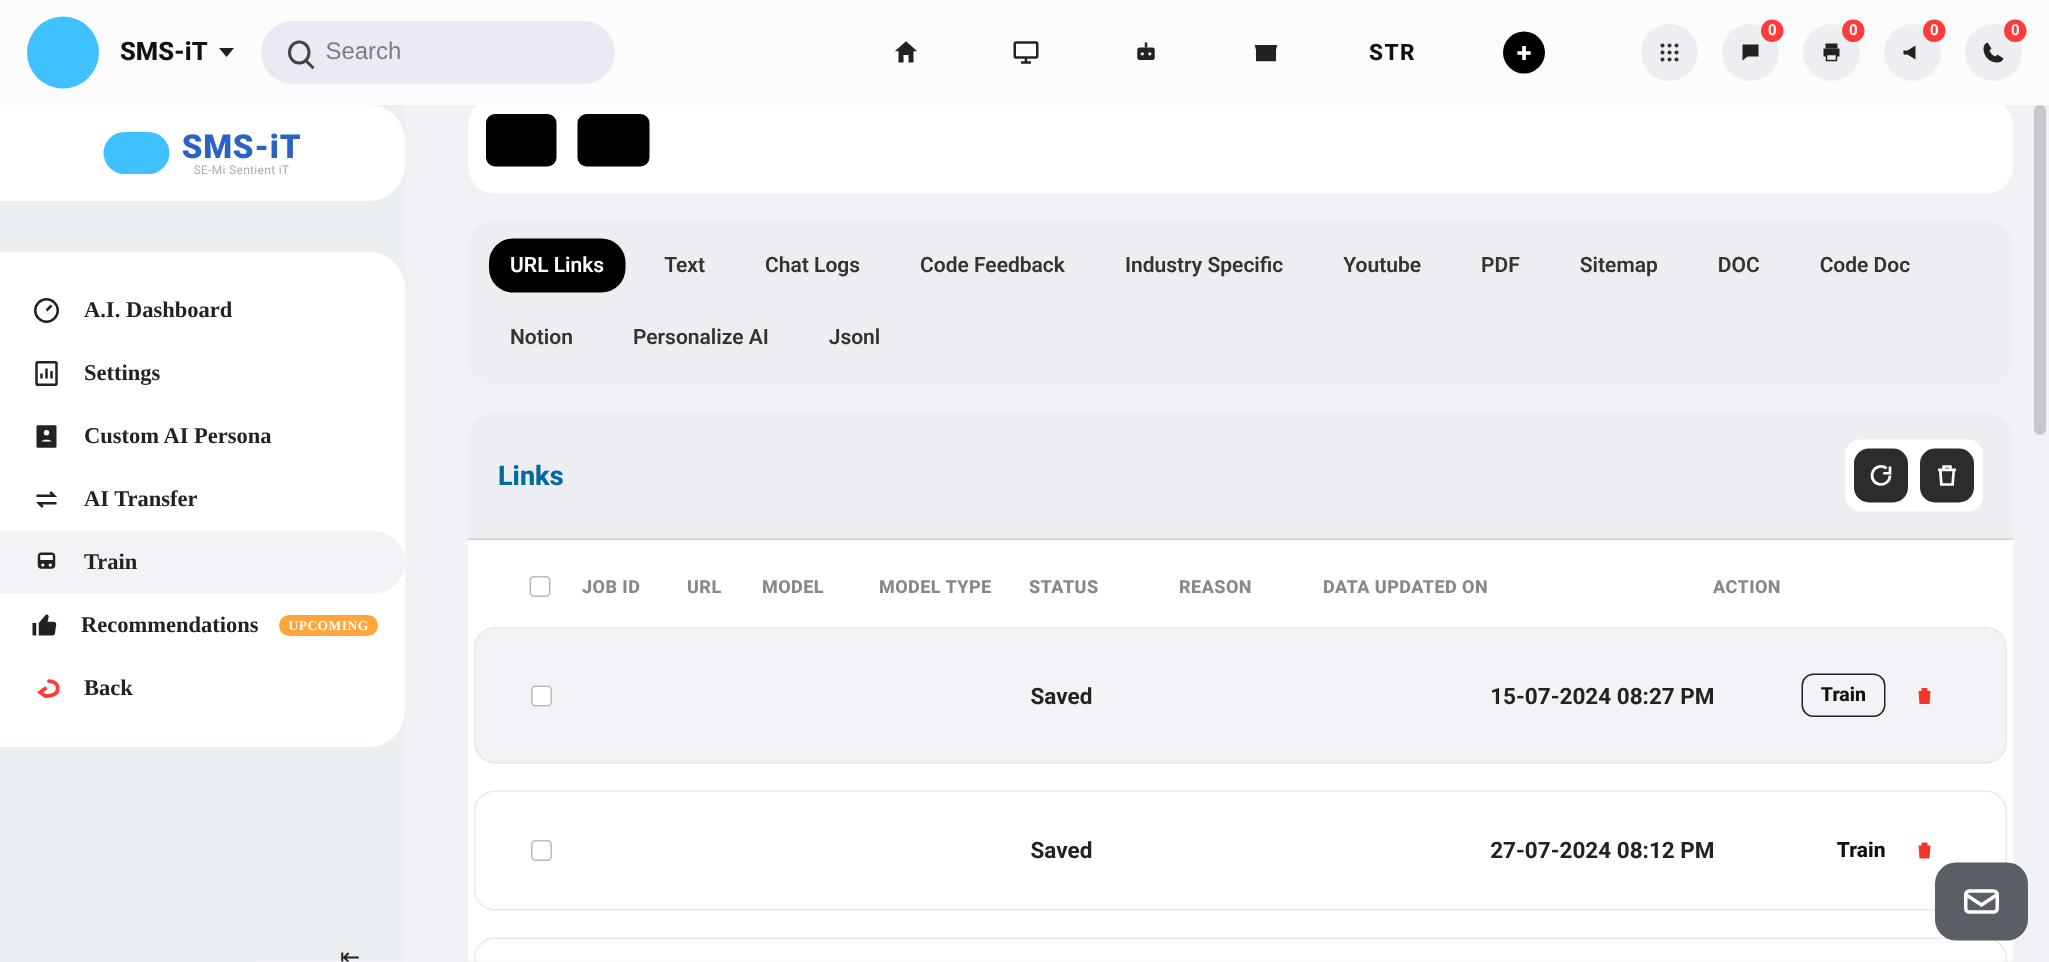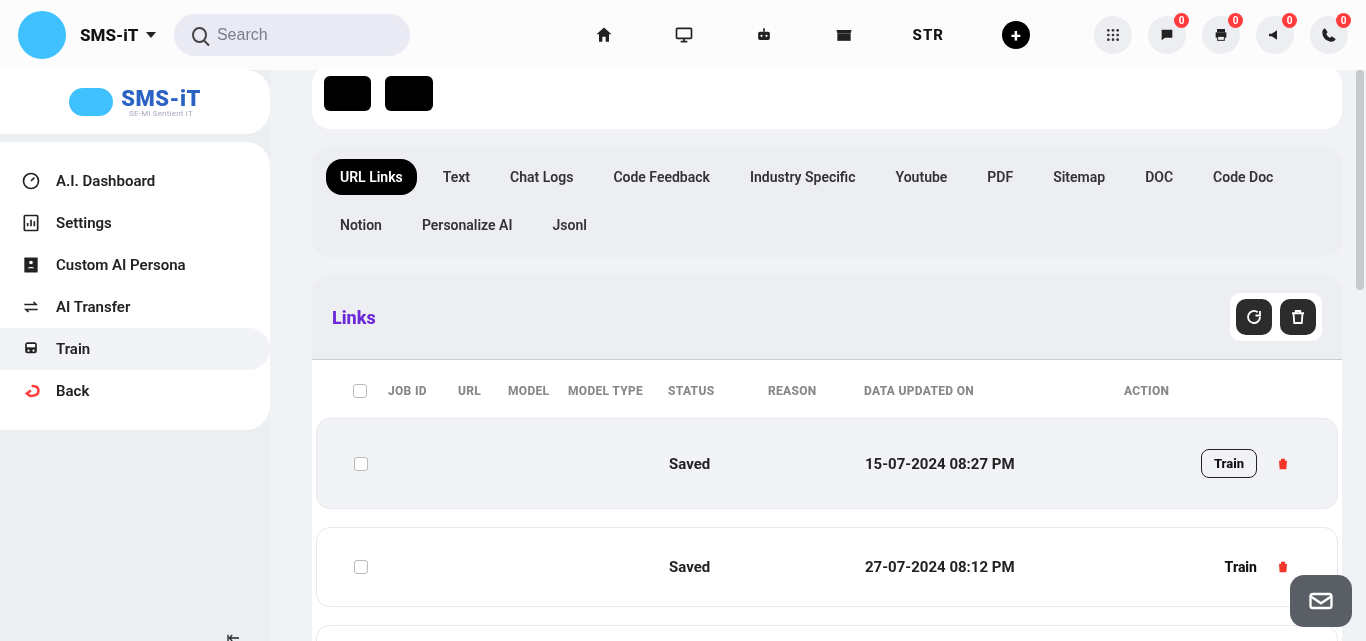--- a/index.html
+++ b/index.html
@@ -28,64 +28,64 @@
 
 
 .layout { display:flex; width:100%; height:calc(641px - 70px); }
 .sidebar-zone { width:270px; min-width:270px; padding:0; background:#eceff2; display:flex; flex-direction:column; position:relative; }
 .sidebar-card1 { background:#fff; border-radius:0 24px 24px 0; margin:0; padding:16px 18px; display:flex; justify-content:center; }
 .logo { display:flex; align-items:center; gap:8px; }
 .logo-cloud { width:44px; height:28px; background:#3fc1ff; border-radius:14px 14px 14px 14px; position:relative; }
 .logo-txt { font-weight:900; font-size:22px; color:#2a63c3; letter-spacing:.5px; }
 .logo-sub { font-size:8px; color:#aab; letter-spacing:.2px; margin-top:-2px; display:block; text-align:center; }
 
-.sidebar-card2 { background:#fff; border-radius:0 24px 24px 0; margin-top:8px; padding:18px 0 18px 0; }
+.sidebar-card2 { background:#fff; border-radius:0 24px 24px 0; margin-top:34px; padding:18px 0 18px 0;font-family:Liberation Serif, serif; }
 .side-item { display:flex; align-items:center; gap:14px; padding:10px 20px; font-size:15px; font-weight:600; color:#222; cursor:pointer; }
 .side-item.active { background:#f2f3f6; border-radius:0 24px 24px 0; }
 .side-ico { width:22px; height:22px; display:flex; align-items:center; justify-content:center; }
 .pill-badge { background:#ffa53c; color:#fff; font-size:9px; font-weight:800; padding:2px 6px; border-radius:10px; letter-spacing:.3px; }
 .sidebar-arrow { position:absolute; bottom:-6px; right:30px; font-size:16px; color:#222; }
 
 
 .main { flex:1; padding:0 24px 0 42px; overflow:hidden; position:relative; }
 
 .top-chip-row { margin-top:-4px; }
 .black-chip { display:inline-block; background:#000; color:#fff; border-radius:6px; padding:10px 14px; font-size:13px; font-weight:700; margin-right:10px; }
 .white-card { background:#fff; border-radius:18px; padding:10px 12px 18px; margin-bottom:18px; }
 
 .tabs-card { background:#eceef2; border-radius:18px; padding:12px 14px 14px; margin-top:18px; }
 .tabs-row { display:flex; flex-wrap:wrap; gap:12px; align-items:center; }
 .tab { padding:10px 14px; font-size:14px; color:#333; font-weight:600; cursor:pointer; border-radius:16px; }
 .tab.active { background:#000; color:#fff; }
 
 .links-card { background:#eceef2; border-radius:18px 18px 0 0; margin-top:18px; display:flex; flex-direction:column; }
 .links-head { display:flex; align-items:center; padding:18px 20px; border-bottom:1px solid #c9ccd3; }
-.links-title { font-weight:800; font-size:18px; color:#6d28d9; }
+.links-title { font-weight:800; font-size:18px; color:#0369a1; }
 .head-spacer { flex:1; }
 .head-btns { background:#fff; border-radius:10px; padding:6px; display:flex; gap:8px; }
 .sq-btn { width:36px; height:36px; border-radius:10px; background:#2c2c2c; color:#fff; display:flex; align-items:center; justify-content:center; }
 
 .table { background:#fff; }
 .thead { display:flex; align-items:center; padding:24px 20px 20px 20px; font-size:12px; font-weight:800; color:#888; letter-spacing:.3px; }
 .col-chk { width:56px; display:flex; justify-content:center; }
 .col-job { width:70px; }
 .col-url { width:50px; }
-.col-model { width:60px; }
+.col-model { width:78px; }
 .col-mtype { width:100px; }
 .col-status { width:100px; }
 .col-reason { width:96px; }
 .col-date { width:260px; }
 .col-action { flex:1; text-align:left; padding-right:40px; }
 
 .tbody { display:flex; flex-direction:column; gap:18px; padding:0 4px 10px; }
 .trow { display:flex; align-items:center; background:#fff; border-radius:14px; padding:30px 16px; border:1px solid #e8e8ee; }
 .trow.alt { background:#f2f3f6; }
 .cell { font-size:15px; color:#222; font-weight:700; }
 .cell-status { width:100px; }
-.cell-date { width:260px; }
+.cell-date { width:260px;text-align:right; }
 .cell-action { flex:1; display:flex; justify-content:flex-end; align-items:center; gap:18px; padding-right:30px; }
 .chk { width:14px; height:14px; border:1.5px solid #bbb; border-radius:3px; background:#fff; }
 .train-btn { border:1.5px solid #222; border-radius:8px; padding:6px 12px; font-weight:800; font-size:13px; }
 .train-text { font-weight:800; font-size:14px; }
 .trash { color:#f33628; font-size:16px; }
 
 
 .mail-fab { position:absolute; right:14px; bottom:14px; width:62px; height:52px; border-radius:14px; background:#5a5f66; color:#fff; display:flex; align-items:center; justify-content:center; }
 
 .scroll-track { position:absolute; right:2px; top:0; width:8px; height:540px; }
@@ -235,20 +235,29 @@
       <div class="side-item active">
         <span class="side-ico">
             <svg width="20" height="20" viewBox="0 0 24 24" fill="#222">
               <rect x="5" y="4" width="14" height="13" rx="3"></rect>
               <circle cx="9" cy="14" r="1.3" fill="#fff"></circle>
               <circle cx="15" cy="14" r="1.3" fill="#fff"></circle>
               <rect x="7" y="6" width="10" height="4" fill="#fff"></rect>
             </svg>
           </span>
         <span>Train</span>
+      </div>
+      <div class="side-item">
+        <span class="side-ico">
+            <svg width="20" height="20" viewBox="0 0 24 24" fill="#222">
+              <path d="M2 20h3V10H2v10zm19-9c0-1-1-2-2-2h-5l1-4c0-1-1-2-2-2l-6 7v10h11c1 0 2-1 2-2l1-7z"></path>
+            </svg>
+          </span>
+        <span>Recommendations</span>
+        <span class="pill-badge">UPCOMING</span>
       </div>
       <div class="side-item">
         <span class="side-ico">
             <svg width="20" height="20" viewBox="0 0 24 24" fill="none" stroke="#ff3b3b" stroke-width="3">
               <path d="M14 6c5 0 7 3 7 6s-2 6-10 6M11 18l-4-3 4-3" stroke-linecap="round"></path>
             </svg>
           </span>
         <span>Back</span>
       </div>
     </div>

